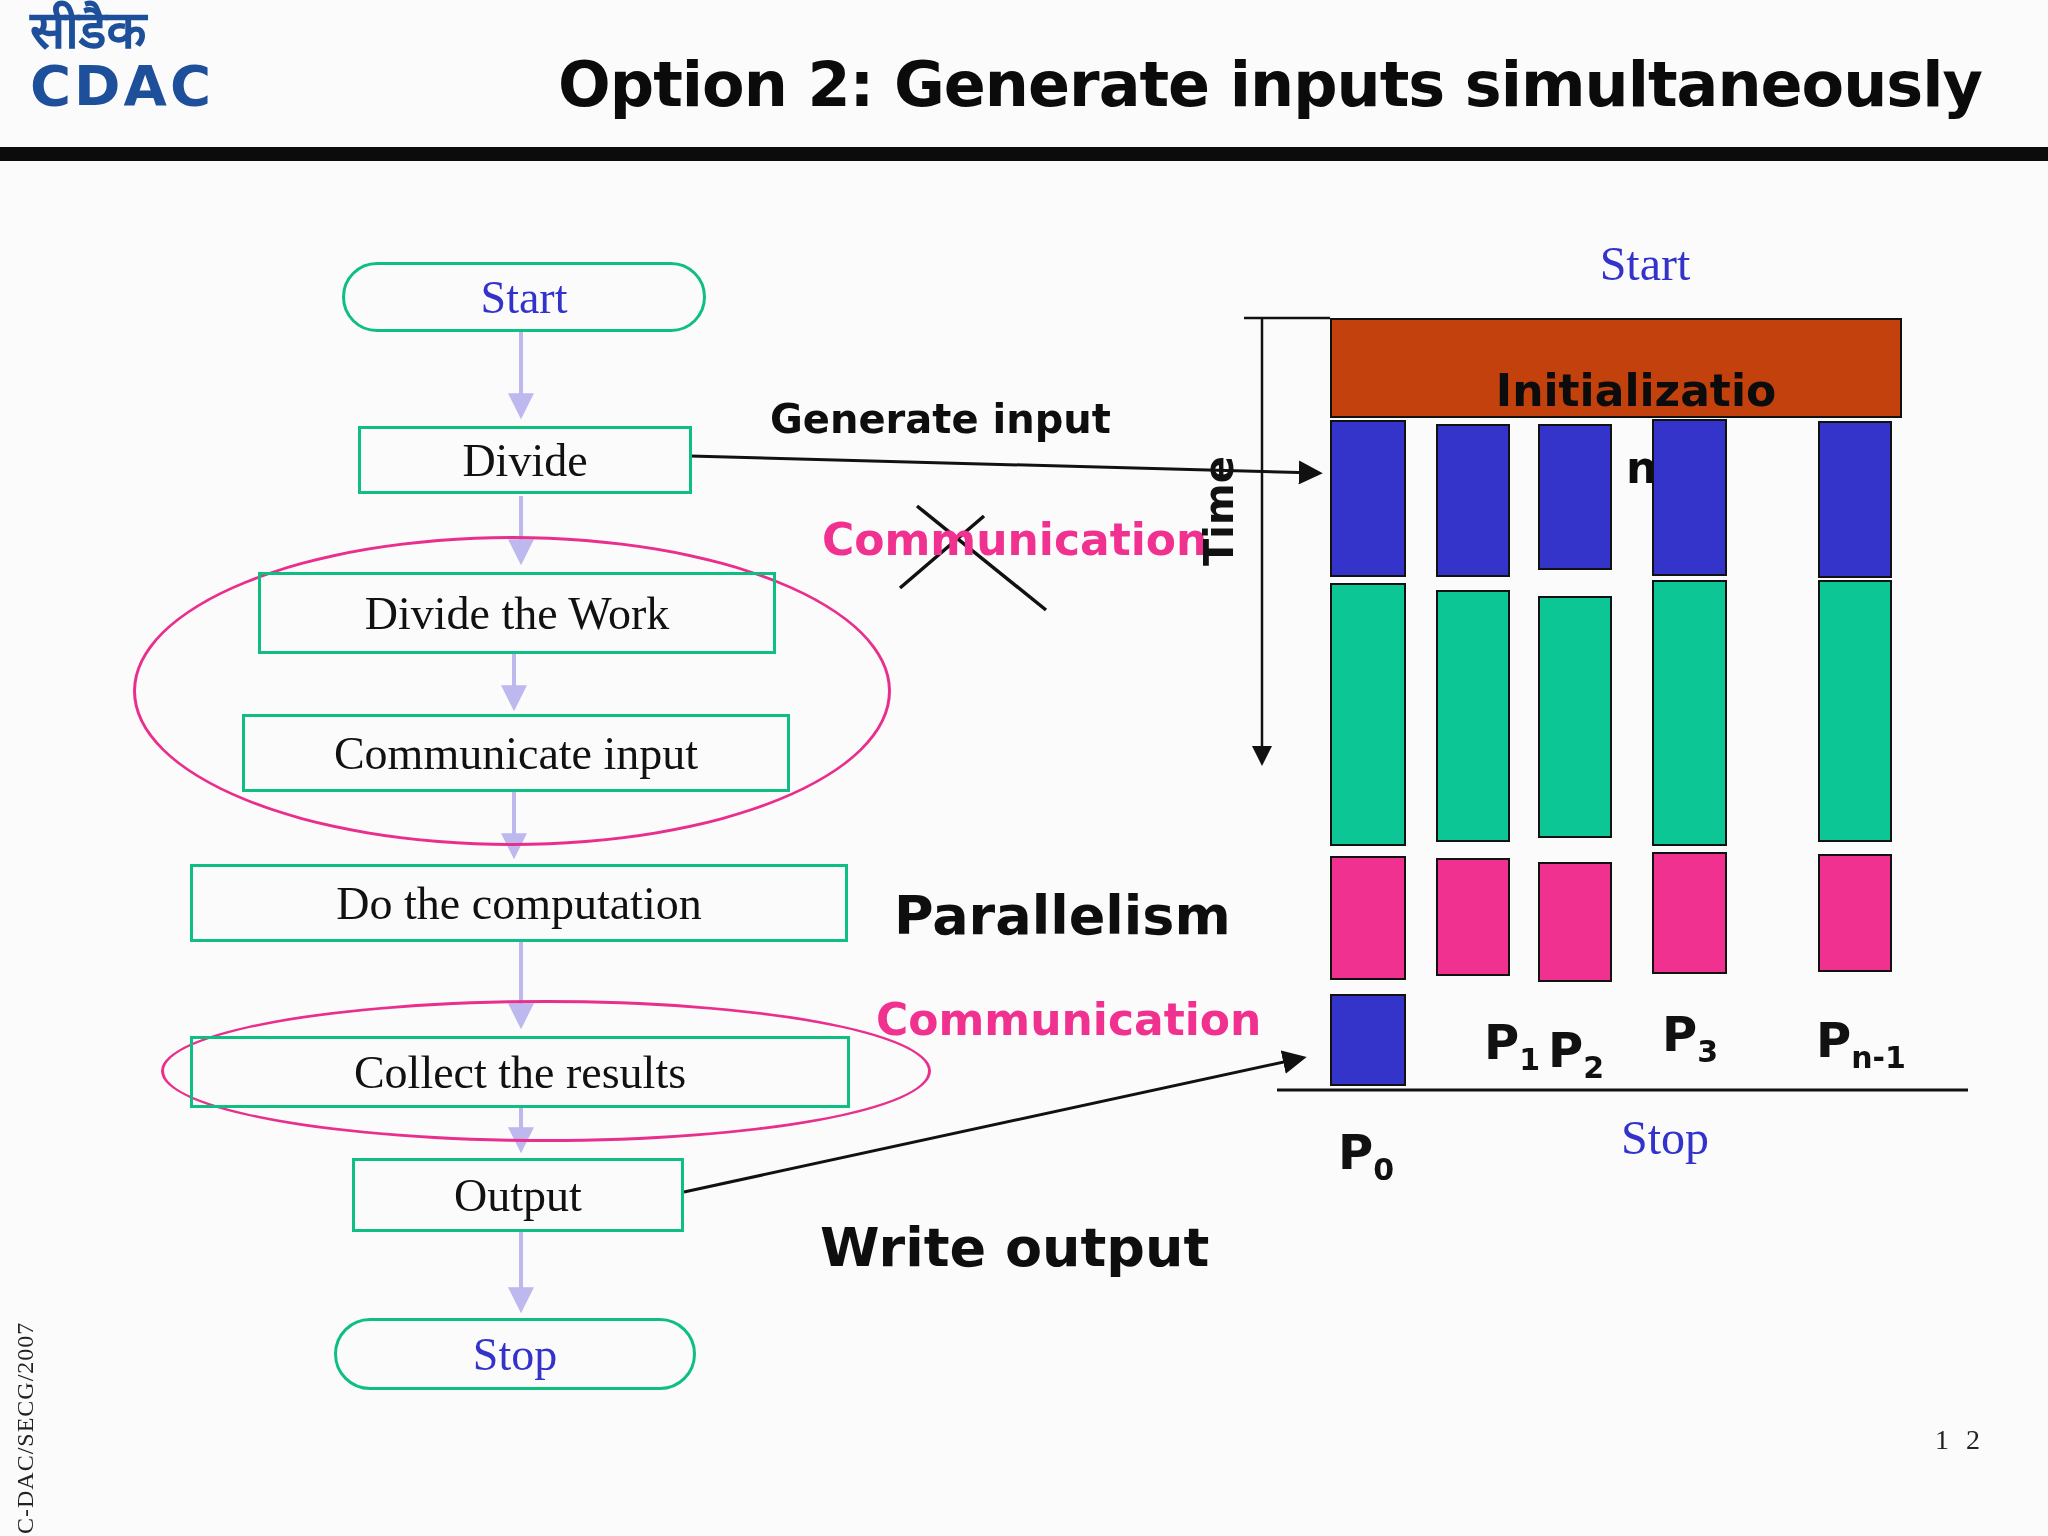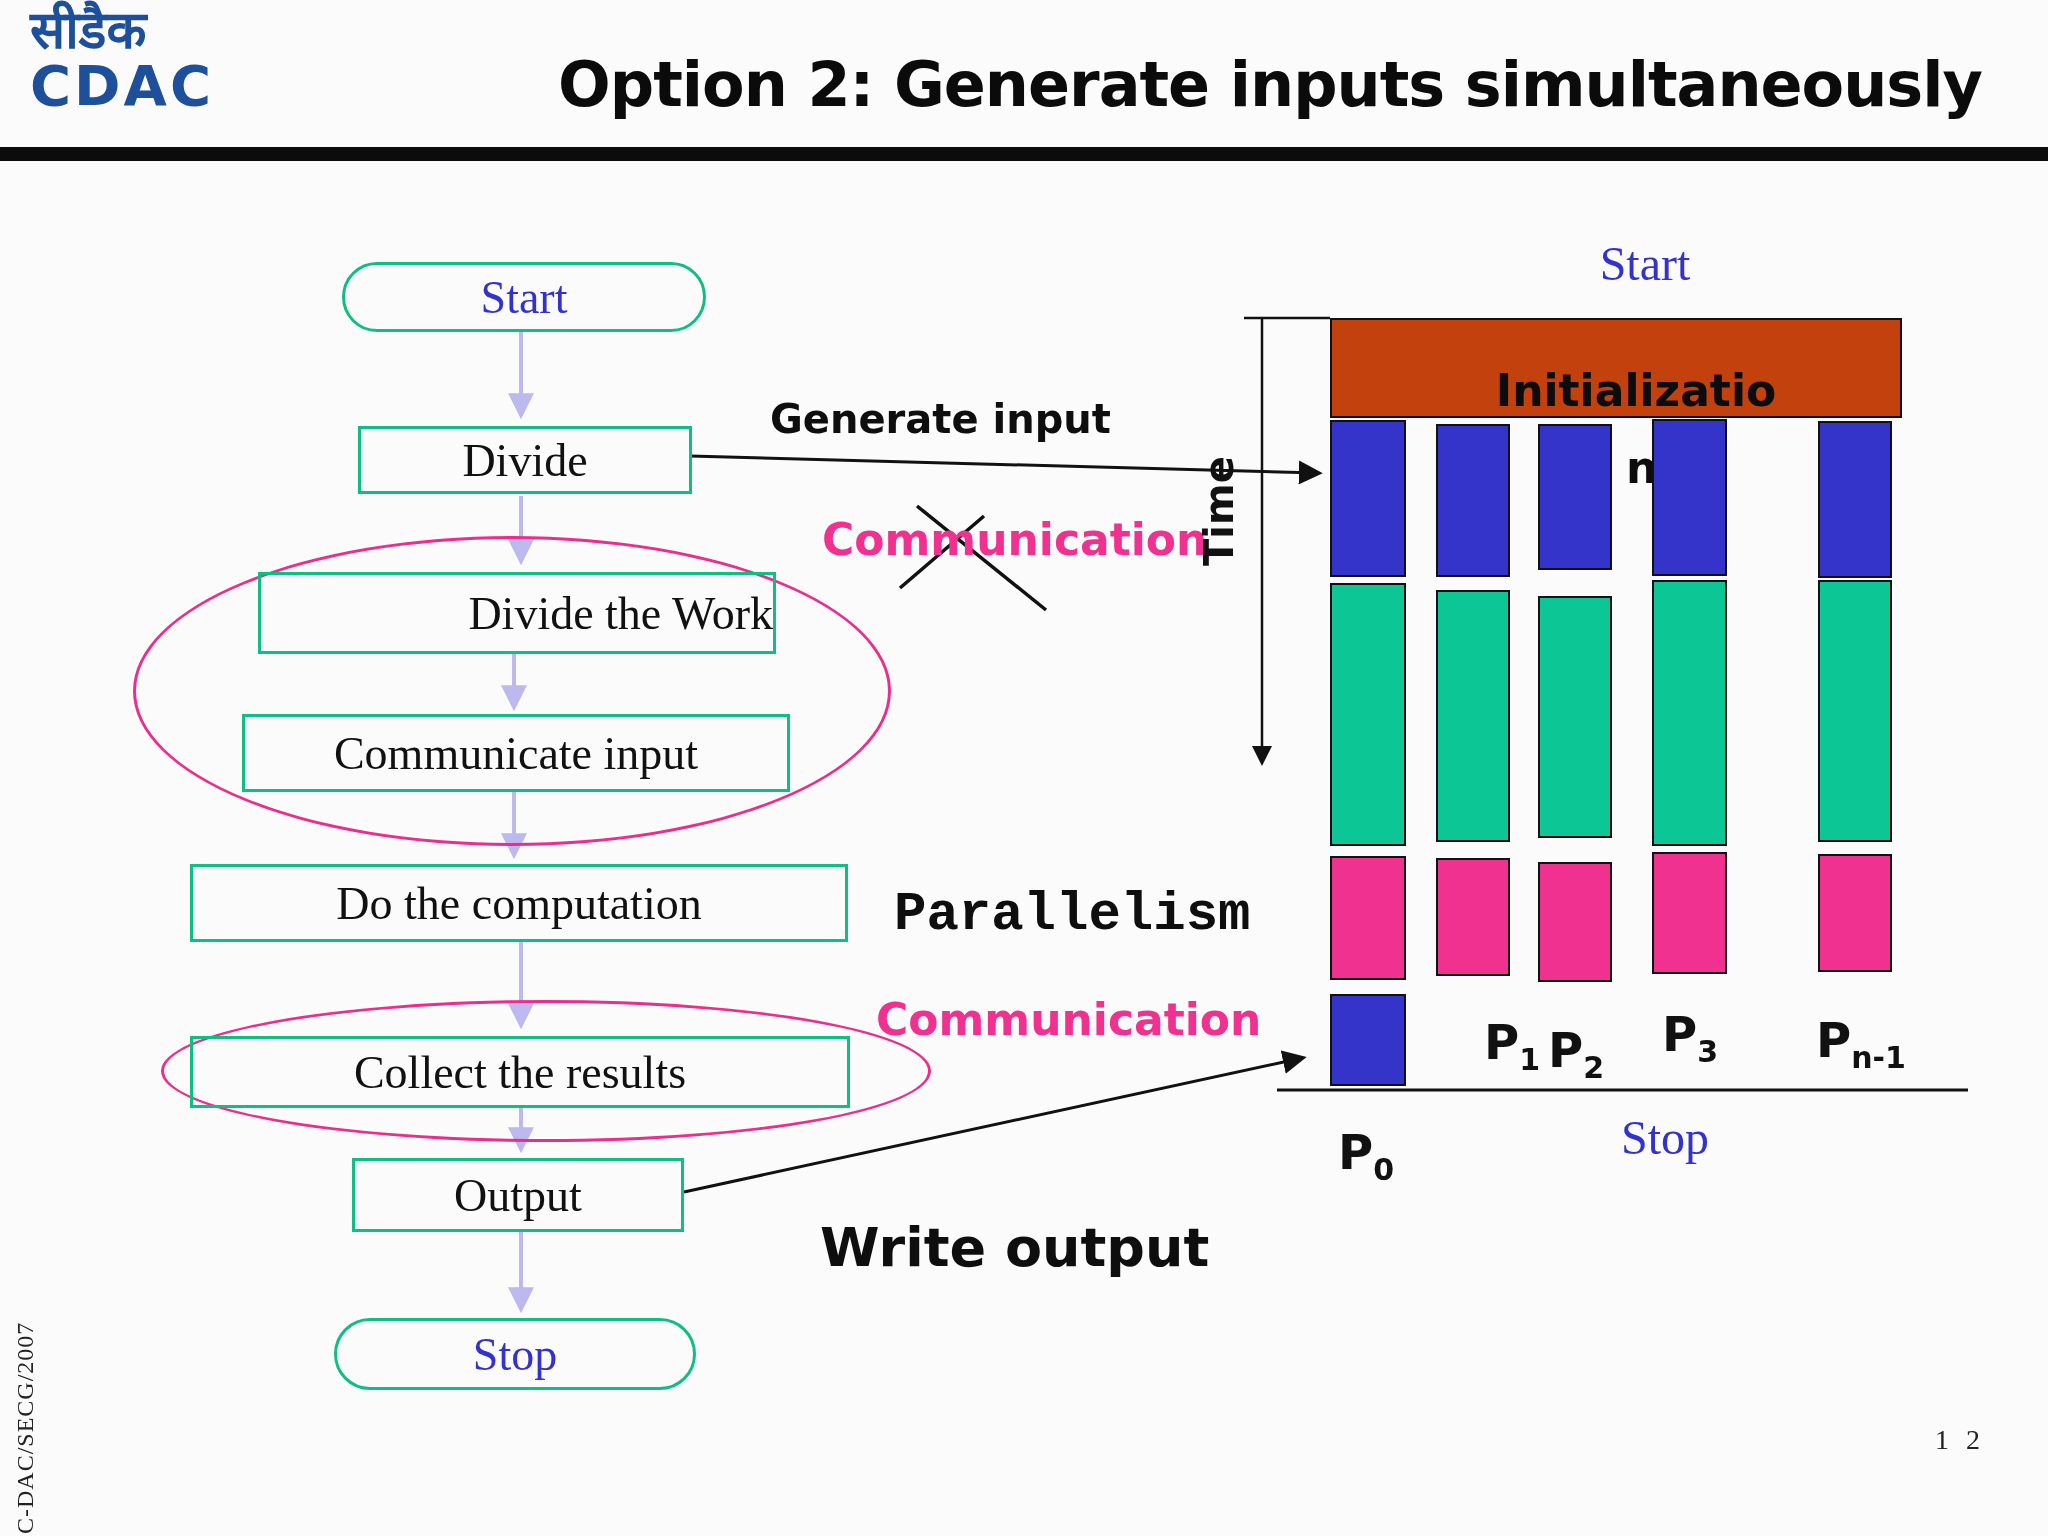--- a/index.html
+++ b/index.html
@@ -93,42 +93,42 @@
 
   <div class="abs ell" style="left:133px;top:536px;width:752px;height:304px;"></div>
   <div class="abs ell" style="left:161px;top:1000px;width:764px;height:136px;"></div>
 
   <div class="abs node pill serif" style="left:342px;top:262px;width:358px;height:64px;">
       <span>Start</span>
     </div>
   <div class="abs node serif" style="left:358px;top:426px;width:328px;height:62px;">
       <span>Divide</span>
     </div>
-  <div class="abs node serif" style="left:258px;top:572px;width:512px;height:76px;justify-content:flex-end;">
+  <div class="abs node serif" style="left:258px;top:572px;width:512px;height:76px;">
       <span>Divide the Work</span>
     </div>
   <div class="abs node serif" style="left:242px;top:714px;width:542px;height:72px;">
       <span>Communicate input</span>
     </div>
   <div class="abs node serif" style="left:190px;top:864px;width:652px;height:72px;">
       <span>Do the computation</span>
     </div>
   <div class="abs node serif" style="left:352px;top:1158px;width:326px;height:68px;">
       <span>Output</span>
     </div>
   <div class="abs node serif" style="left:190px;top:1036px;width:654px;height:66px;">
       <span>Collect the results</span>
     </div>
   <div class="abs node pill serif" style="left:334px;top:1318px;width:356px;height:66px;">
       <span>Stop</span>
     </div>
 
   <div class="abs hand lbl-black" style="left:770px;top:396px;font-size:40px;">Generate input</div>
   <div class="abs hand lbl-pink" style="left:822px;top:514px;font-size:44px;">Communication</div>
-  <div class="abs hand lbl-black" style="left:894px;top:884px;font-size:54px;font-family:Liberation Mono, monospace;">Parallelism</div>
+  <div class="abs hand lbl-black" style="left:894px;top:884px;font-size:54px;">Parallelism</div>
   <div class="abs hand lbl-pink" style="left:876px;top:994px;font-size:44px;">Communication</div>
   <div class="abs hand lbl-black" style="left:820px;top:1216px;font-size:54px;">Write output</div>
 
   <div class="abs serif blue-serif" style="left:1540px;top:236px;width:210px;text-align:center;font-size:48px;">Start</div>
   <div class="abs timelbl hand">Time</div>
 
   <div class="abs initbar">
       <span>Initializatio</span>
     </div>
   <div class="abs wrapn">n</div>

